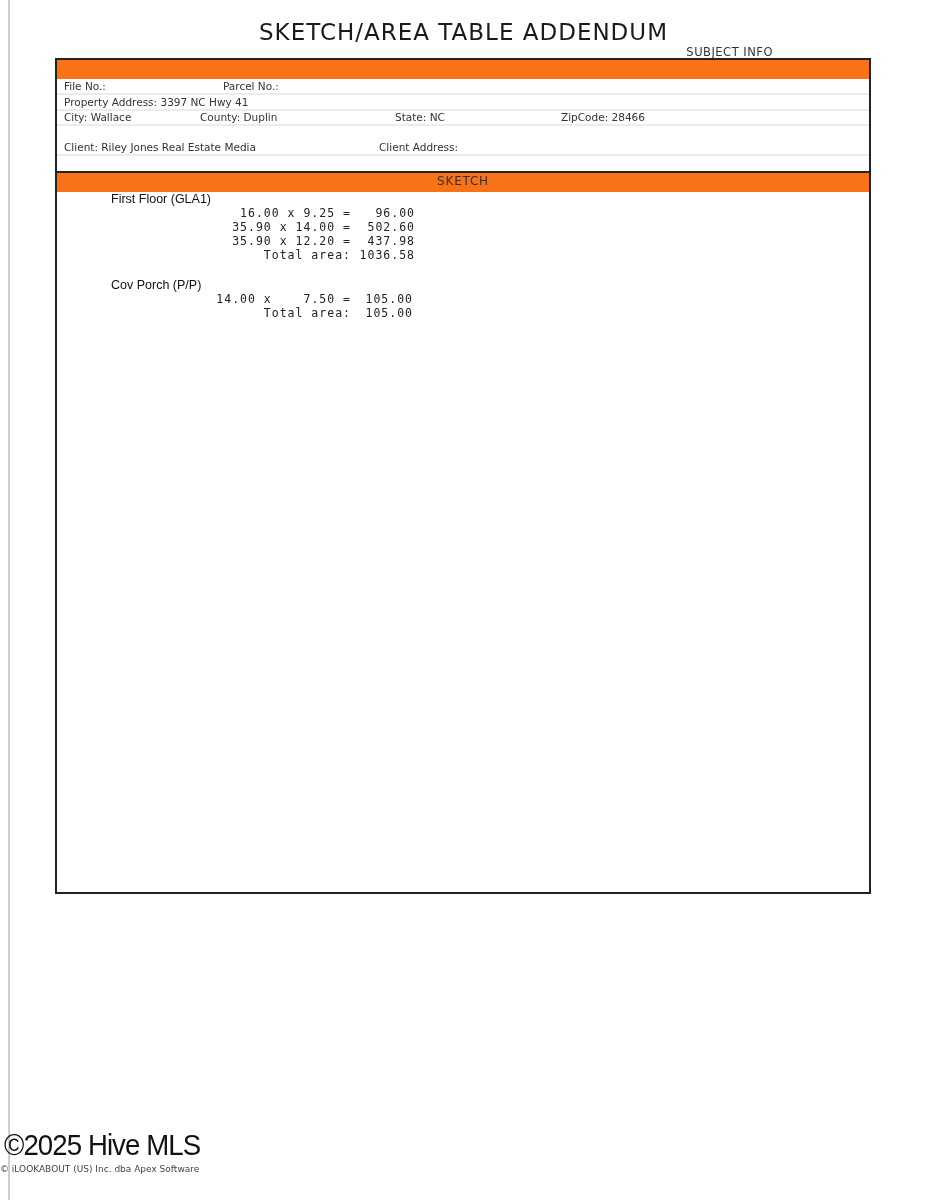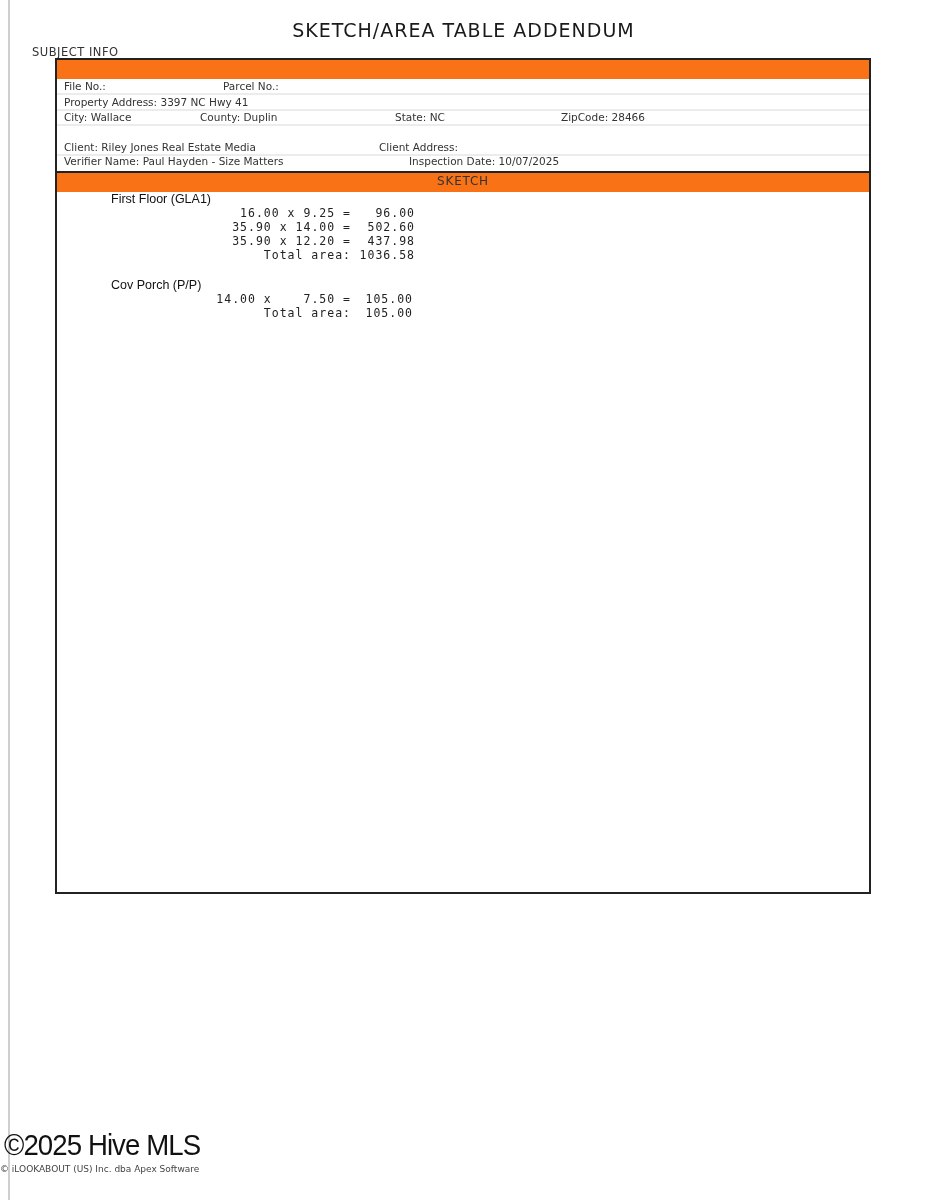--- a/index.html
+++ b/index.html
@@ -3,25 +3,25 @@
   <meta charset="utf-8">
   <style>
     html, body { margin: 0; padding: 0; }
     body {
       width: 927px; height: 1200px; background: #ffffff; position: relative; overflow: hidden;
       font-family: "DejaVu Sans", sans-serif; color: #222;
     }
     .left-rule { position: absolute; left: 8px; top: 0; width: 2px; height: 1200px; background: #cfcfcf; }
     .title {
       position: absolute; top: 19px; left: 0; width: 927px; text-align: center;
-      font-size: 19px; letter-spacing: 1px; color: #1a1a1a; font-weight: normal;
+      font-size: 23px; letter-spacing: 1px; color: #1a1a1a; font-weight: normal;
     }
     .subtitle {
-      position: absolute; top: 45px; left: 0; width: 773px; text-align: left;
-      font-size: 11.5px; letter-spacing: 0.5px; color: #333; margin-left: 32px;
+      position: absolute; top: 45px; left: 0; width: 773px; text-align: right;
+      font-size: 11.5px; letter-spacing: 0.5px; color: #333;
     }
     .frame {
       position: absolute; left: 55px; top: 58px; width: 816px; height: 836px;
       border: 2px solid #222; box-sizing: border-box;
     }
     .gray-band { position: absolute; left: 0; width: 100%; background: #f97316; }
     .band-top { top: 0; height: 19px; }
     .row {
       position: absolute; left: 0; width: 100%; height: 14px; font-size: 10.5px; color: #333;
       border-bottom: 2px solid #ececec; box-sizing: content-box;
@@ -64,24 +64,20 @@
   <div class="row" style="top:50px;">
     <span style="left:7px;">City: Wallace</span>
     <span style="left:143px;">County: Duplin</span>
     <span style="left:338px;">State: NC</span>
     <span style="left:504px;">ZipCode: 28466</span>
   </div>
   <div class="row" style="top:80px;">
     <span style="left:7px;">Client: Riley Jones Real Estate Media</span>
     <span style="left:322px;">Client Address:</span>
   </div>
-  <div class="row" style="top:94px; border-bottom:none;">
-    <span style="left:7px;">Verifier Name: Paul Hayden - Size Matters</span>
-    <span style="left:352px;">Inspection Date: 10/07/2025</span>
-  </div>
 
   <div class="info-end"></div>
   <div class="gray-band band-sketch">SKETCH</div>
 
   <div class="area-group" style="top:132px;">
     <div class="area-title" style="top:0;">First Floor (GLA1)</div>
     <div class="calc r" style="top:14px; left:64px; width:176px;">16.00 x 9.25 =</div>
     <div class="calc r" style="top:14px; left:240px; width:64px;">96.00</div>
     <div class="calc r" style="top:28px; left:64px; width:176px;">35.90 x 14.00 =</div>
     <div class="calc r" style="top:28px; left:240px; width:64px;">502.60</div>

